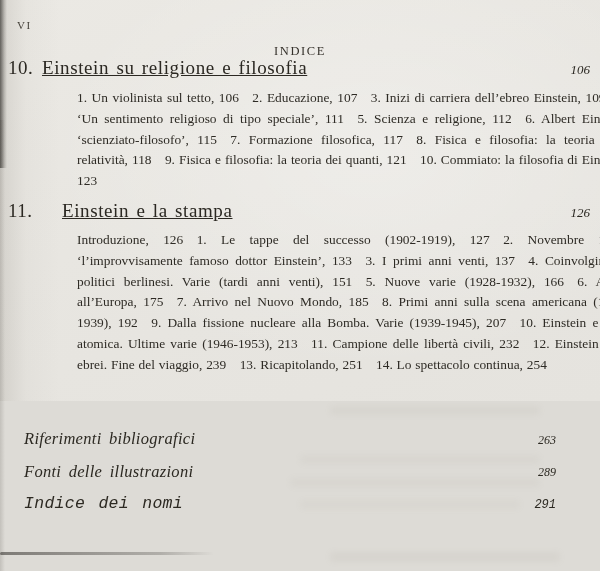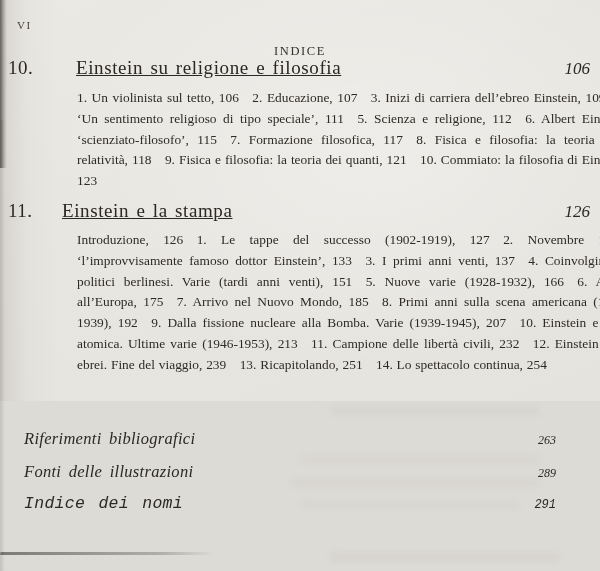--- a/index.html
+++ b/index.html
@@ -55,43 +55,43 @@
     text-align: center; font-size: 12.5px; letter-spacing: 1.6px; color: #35312b; margin-top: 28px;
   }
   
   .chap-head {
     position: absolute; left: 8px; width: 582px;
     display: flex; align-items: baseline;
     font-size: 19px; line-height: 22px; color: #2b2822;
   }
   .chap-head .num { width: 34px; letter-spacing: 0.5px; }
   .chap-head .ttl { flex: 1; letter-spacing: 0.6px; word-spacing: 2px; text-decoration: underline; }
-  .chap-head .pg  { font-style: italic; font-size: 17px; font-family: Liberation Serif, serif; }
-  #chap10-head { top: 57px; gap: 34px; }
+  .chap-head .pg  { font-style: italic; font-size: 13px; font-family: Liberation Serif, serif; }
+  #chap10-head { top: 57px; }
   #chap11-head { top: 200px; gap: 20px; }
   
   .chap-body {
     position: absolute; left: 40px; width: 552px;
     font-size: 13.4px; line-height: 20.8px;
     text-align: justify; color: #2e2b25;
     word-spacing: 0.5px;
     margin-left: 37px;
   }
   #chap10-body { top: 88px; }
   #chap11-body { top: 230px; }
   
   .bm-row {
     position: absolute; left: 24px; width: 532px;
     display: flex; justify-content: space-between; align-items: baseline;
     font-style: italic; font-size: 16.5px; color: #2c2922;
   }
   .bm-row .bm-title { letter-spacing: 0.3px; word-spacing: 3px; }
   .bm-row .bm-page  { font-size: 12px; }
   #bm-0 { top: 429px; }
-  #bm-1 { top: 462px; }
+  #bm-1 { top: 462px; align-items: center; }
   #bm-2 { top: 494px; font-family: Liberation Mono, monospace; }
   #bm-3 { top: 527px; }
 </style>
 </head>
 <body>
 
 <div id="scan">
 
   <div class="edge-left-top"></div>
   <div class="edge-left-faint"></div>

